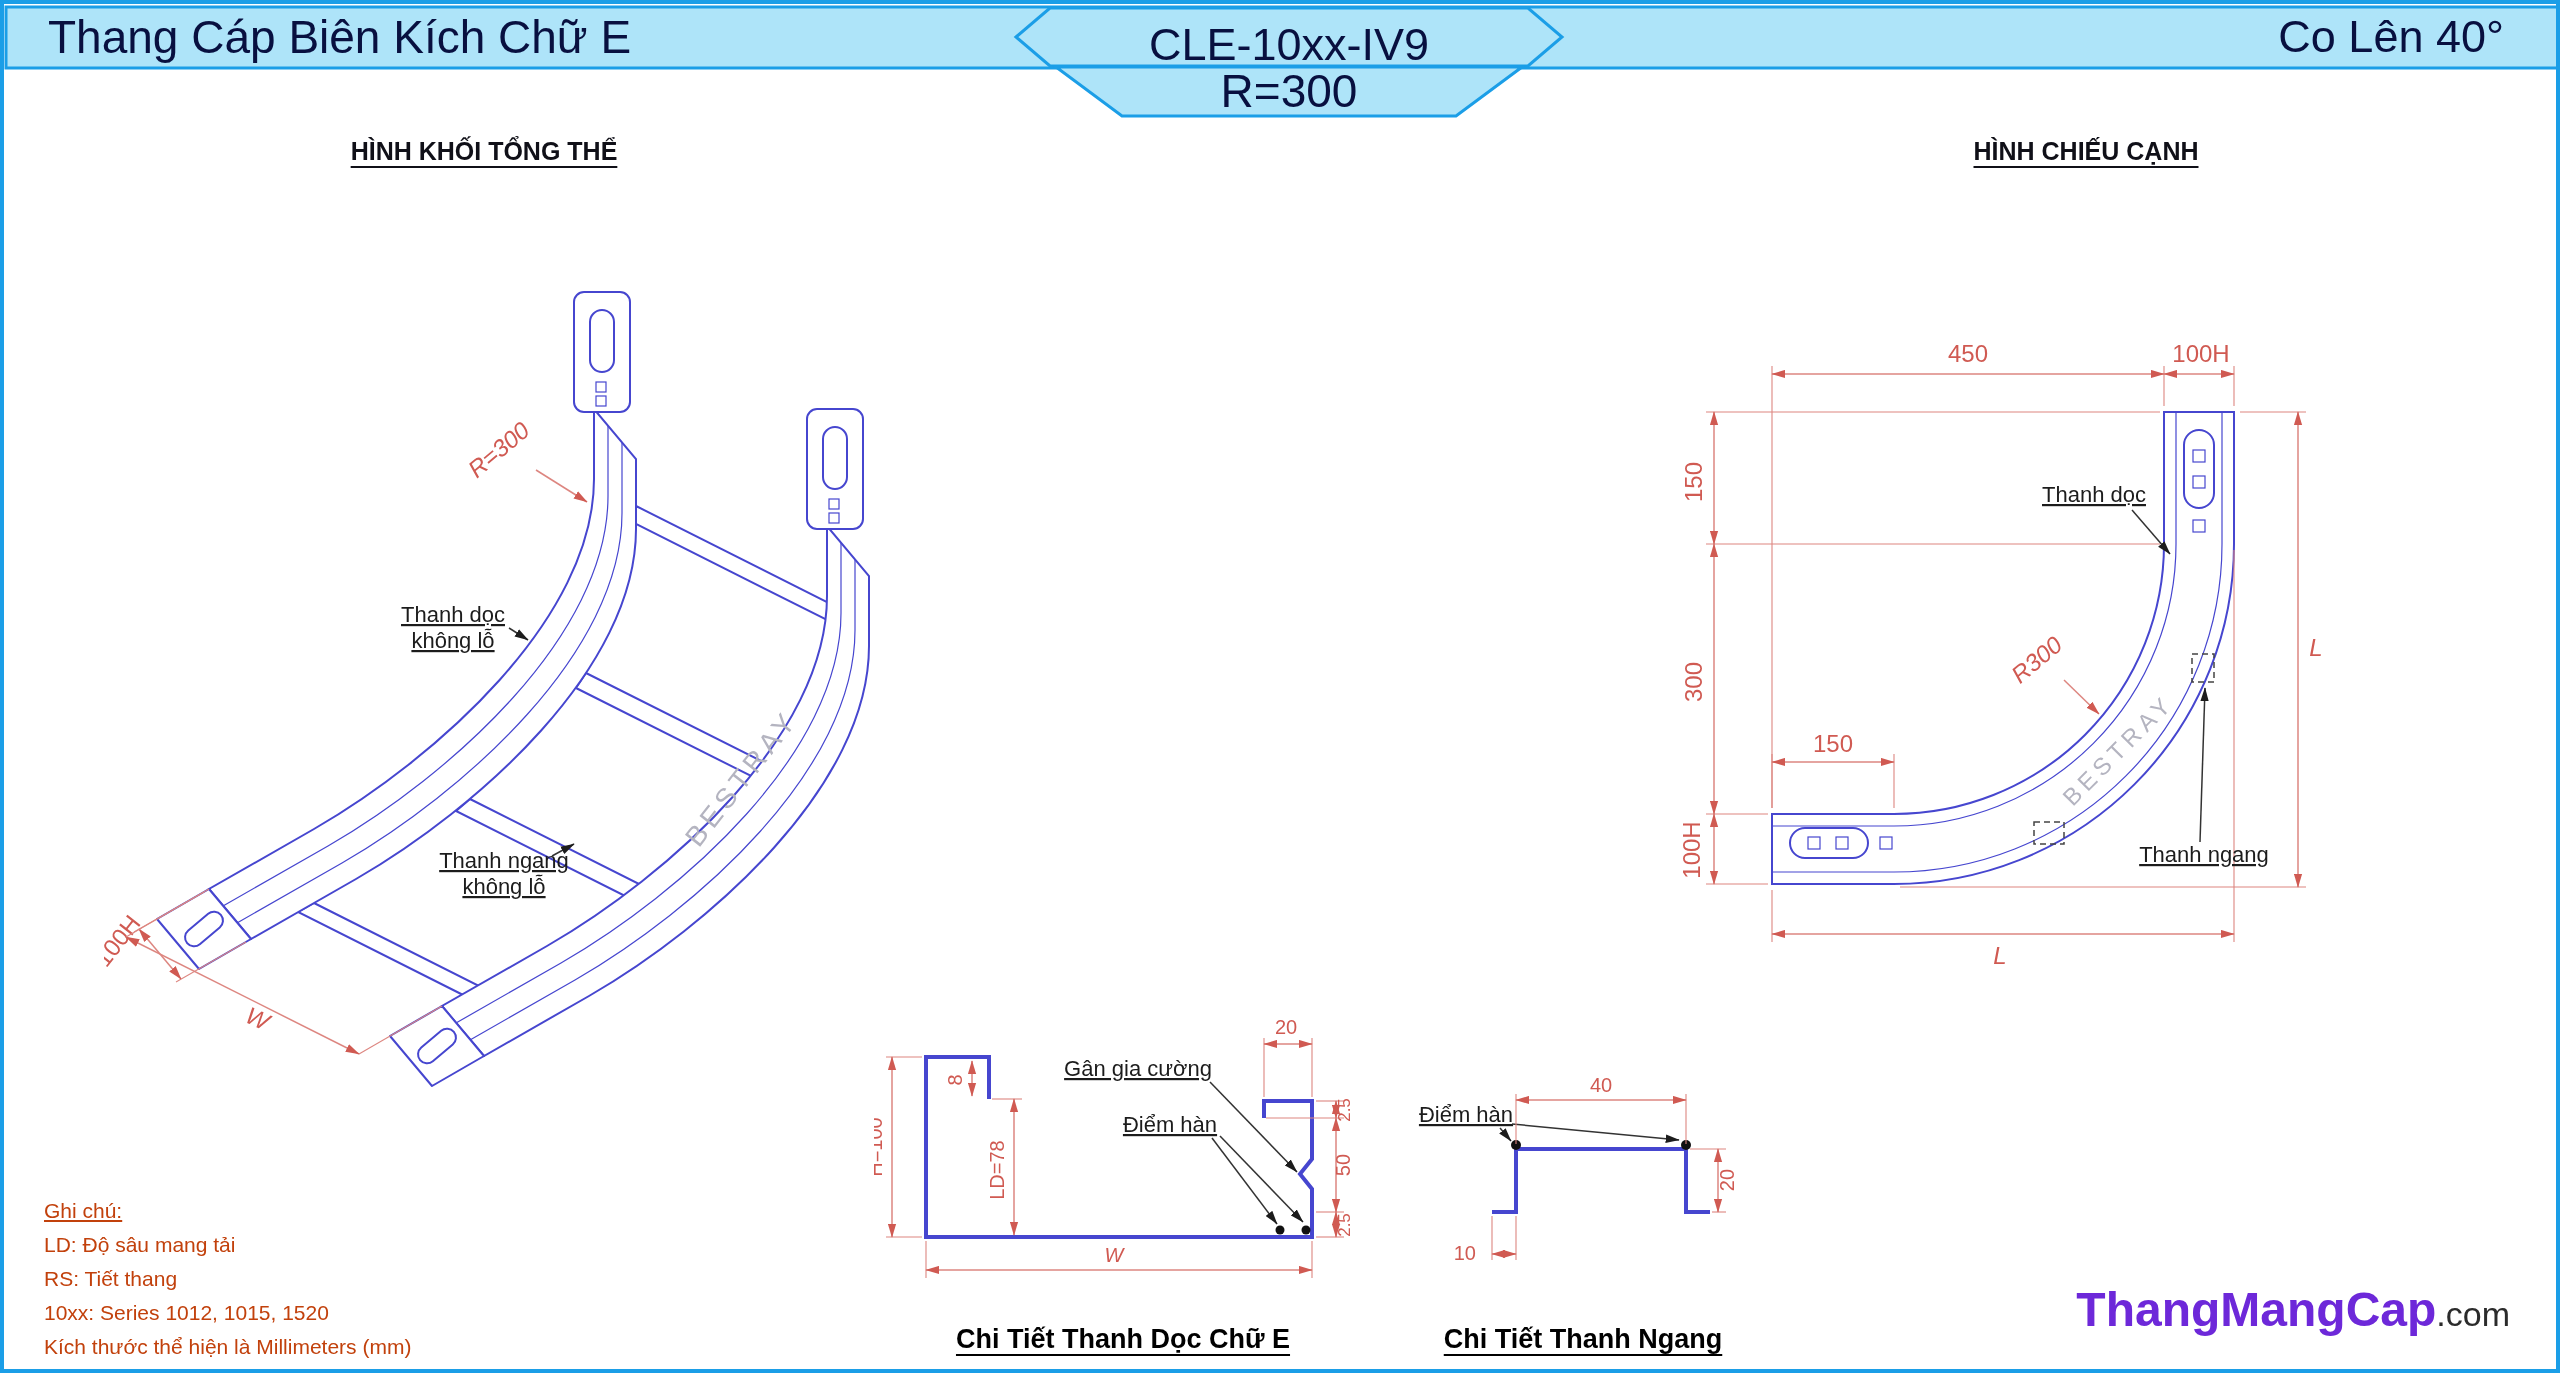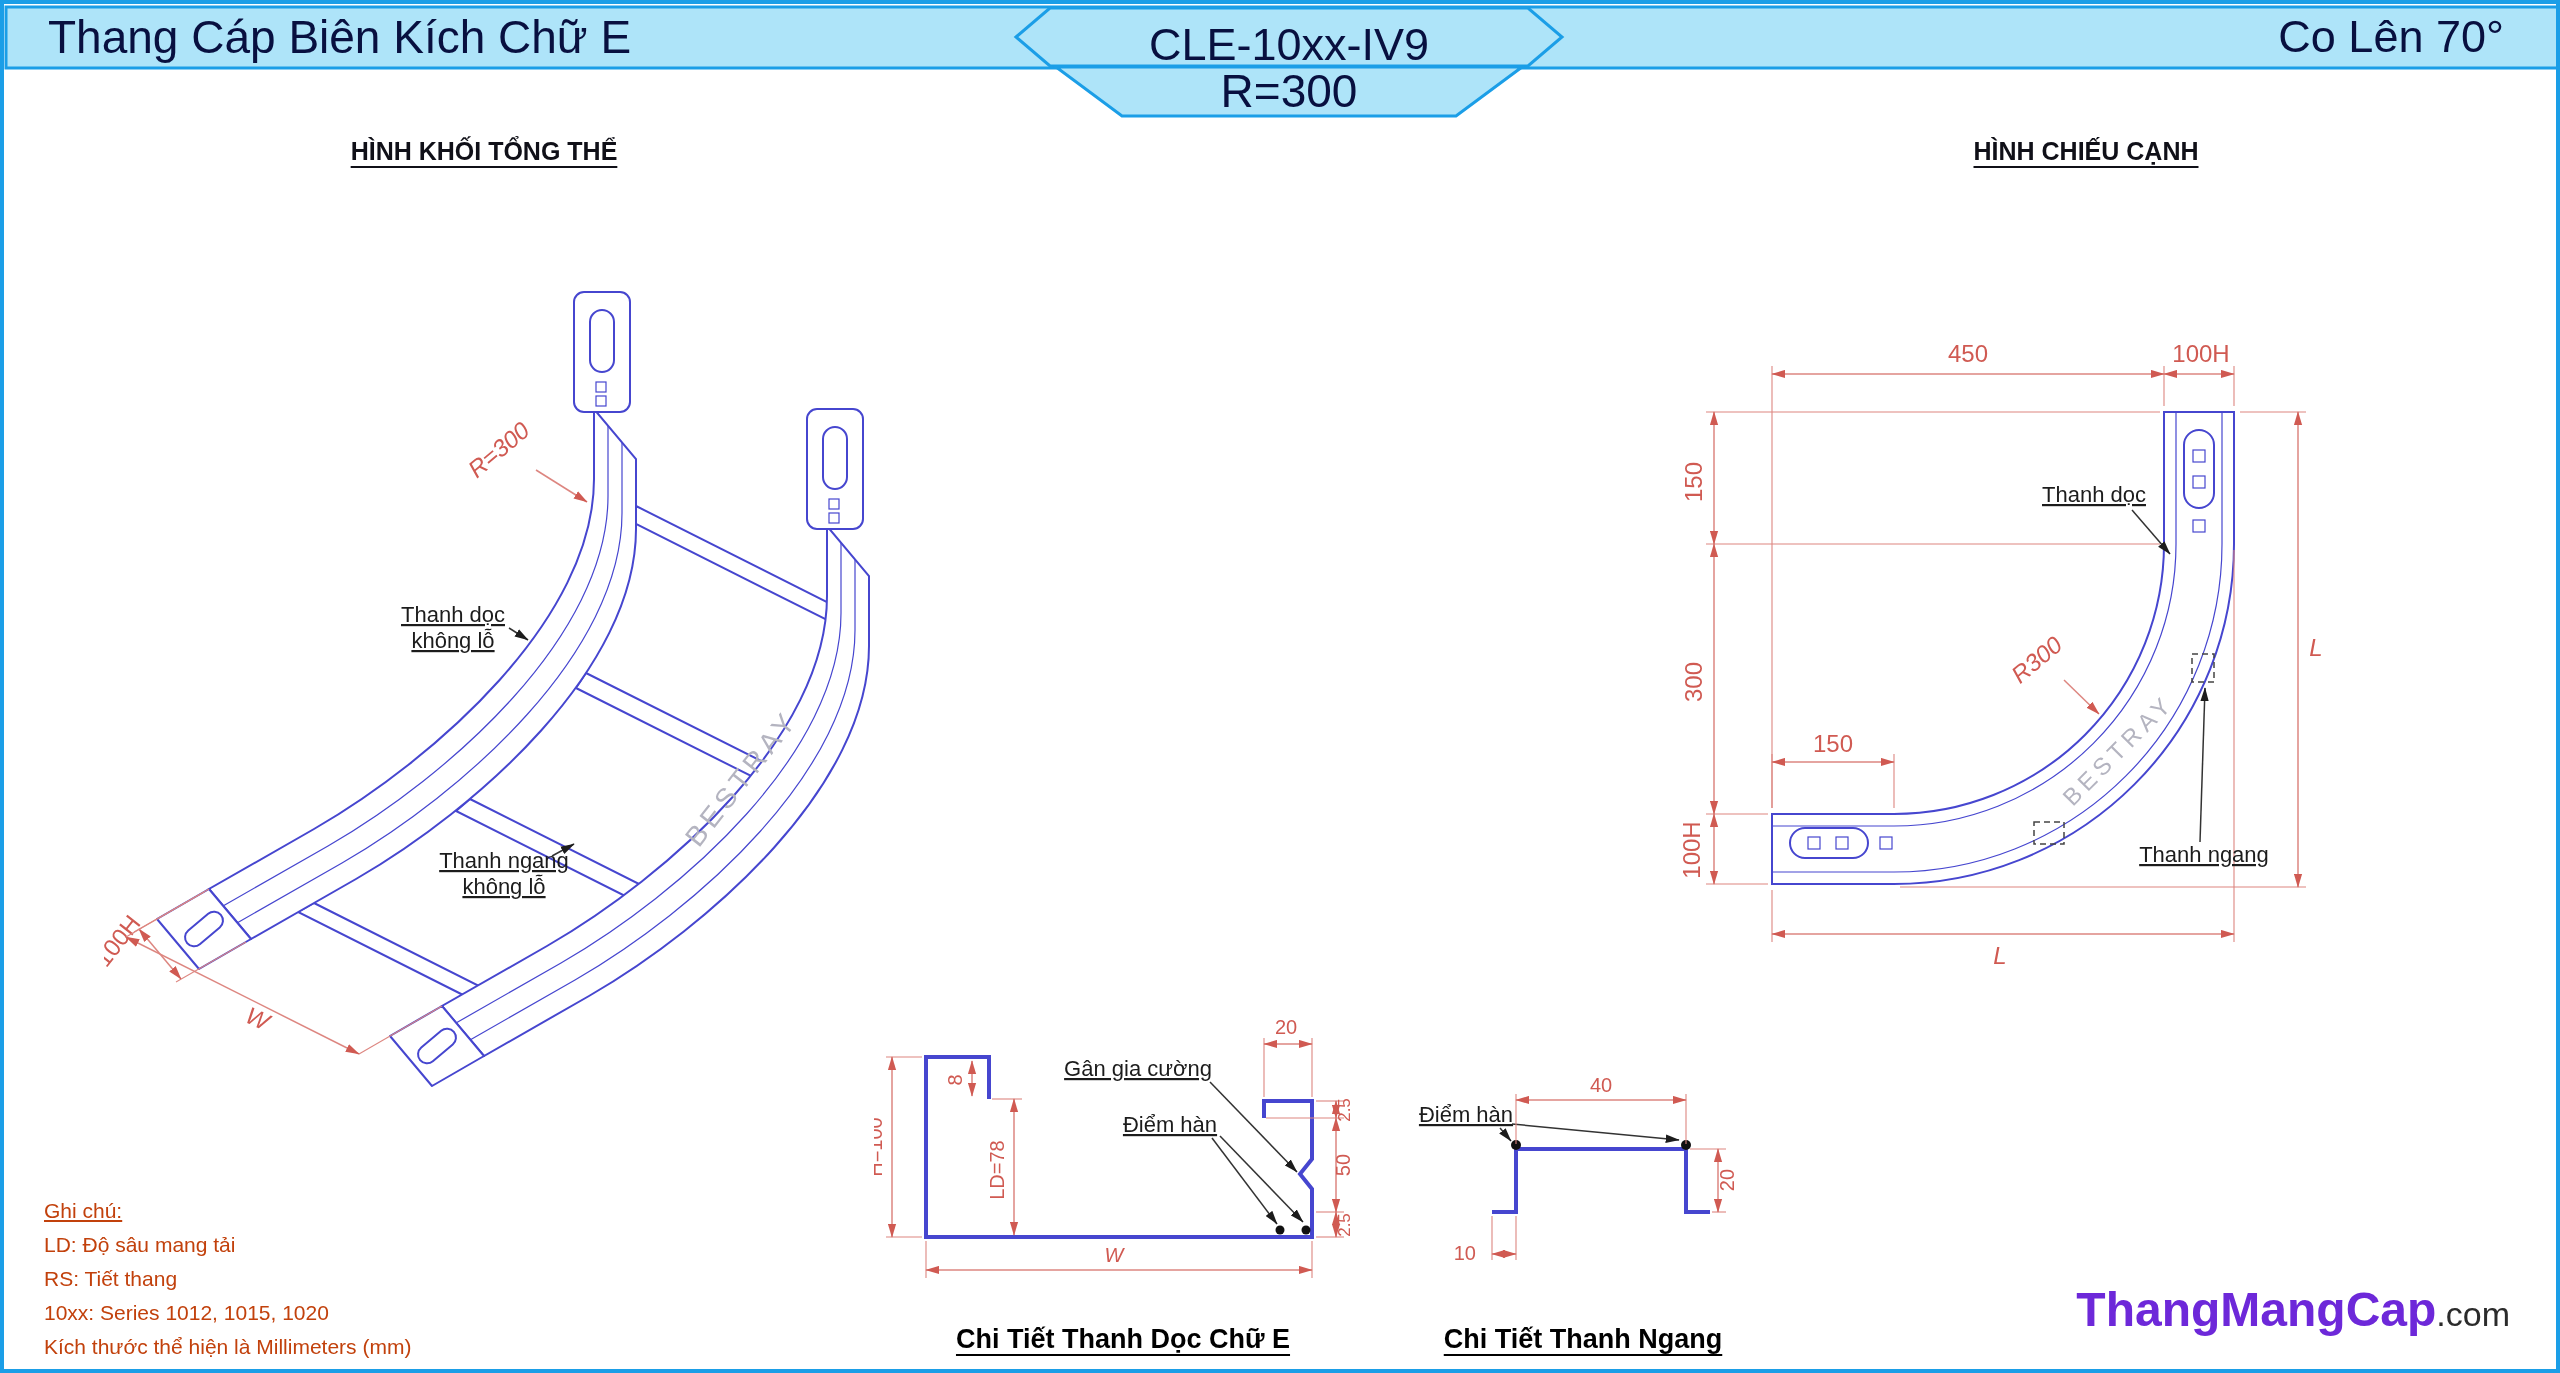--- a/index.html
+++ b/index.html
@@ -59,21 +59,21 @@
   </svg>
 
   <svg class="abs" style="left:0;top:0" width="2560" height="120">
     <rect x="2" y="3" width="2556" height="61" fill="#aee4f9" stroke="#1b9ee7" stroke-width="3"></rect>
     <polygon points="1012,33 1046,4 1524,4 1558,33 1524,62 1046,62" fill="#aee4f9" stroke="#1b9ee7" stroke-width="3"></polygon>
     <polygon points="1052,63 1518,63 1452,112 1118,112" fill="#aee4f9" stroke="#1b9ee7" stroke-width="3"></polygon>
   </svg>
   <div class="abs hdr-text hdr-left">Thang Cáp Biên Kích Chữ E</div>
   <div class="abs hdr-text hdr-code">CLE-10xx-IV9</div>
   <div class="abs hdr-text hdr-r">R=300</div>
-  <div class="abs hdr-text hdr-right">Co Lên 70°</div>
+  <div class="abs hdr-text hdr-right">Co Lên 40°</div>
 
   <div class="abs view-title" style="left:280px;top:133px;width:400px">HÌNH KHỐI TỔNG THỂ</div>
   <div class="abs view-title" style="left:1880px;top:133px;width:404px">HÌNH CHIẾU CẠNH</div>
 
   <svg class="abs" style="left:100px;top:240px" width="850" height="950" viewBox="0 0 850 950">
 
     <g>
       <polygon class="bluef" points="532,262 723,358 723,376 532,280"></polygon>
       <polygon class="bluef" points="482,429 673,525 663,540 472,444"></polygon>
       <polygon class="bluef" points="366,555 557,651 543,663 352,567"></polygon>
@@ -325,21 +325,21 @@
     </g>
   </svg>
 
   <div class="abs detail-title" style="left:919px;top:1320px;width:400px">Chi Tiết Thanh Dọc Chữ E</div>
   <div class="abs detail-title" style="left:1379px;top:1320px;width:400px">Chi Tiết Thanh Ngang</div>
 
   <div class="abs notes">
     <div class="nt">Ghi chú:</div>
     <div>LD: Độ sâu mang tải</div>
     <div>RS: Tiết thang</div>
-    <div>10xx: Series 1012, 1015, 1020</div>
+    <div>10xx: Series 1012, 1015, 1520</div>
     <div>Kích thước thể hiện là Millimeters (mm)</div>
   </div>
 
   <div class="abs logo">
     <span class="brand">ThangMangCap</span><span class="suffix">.com</span>
   </div>
 
 </div>
 
 </body></html>

